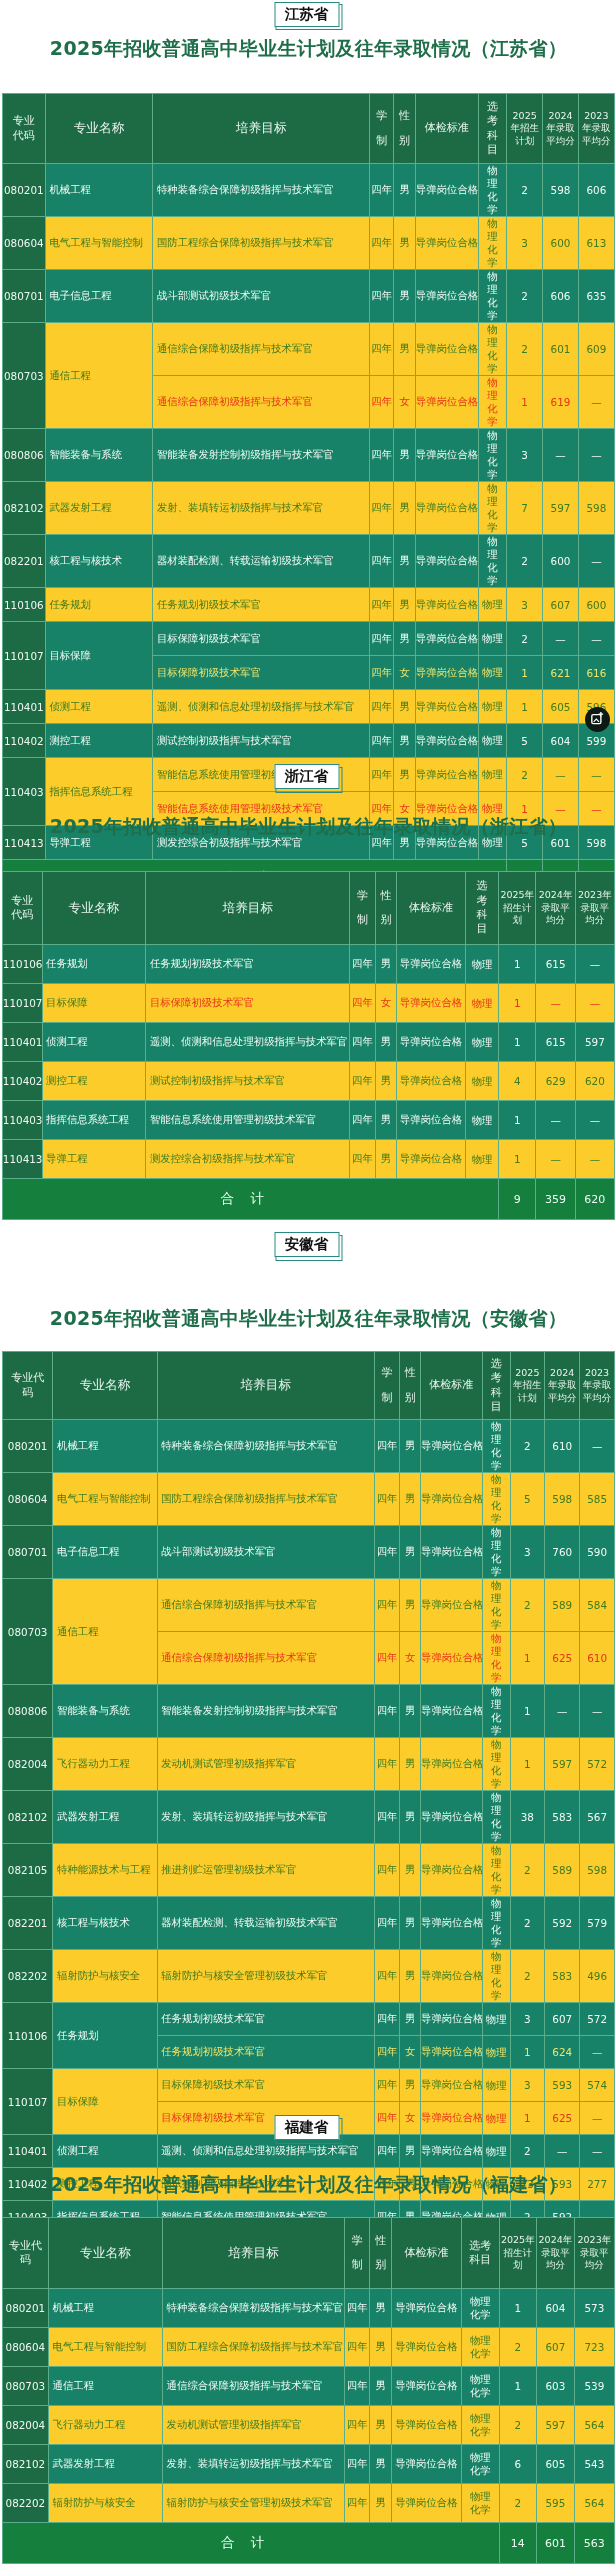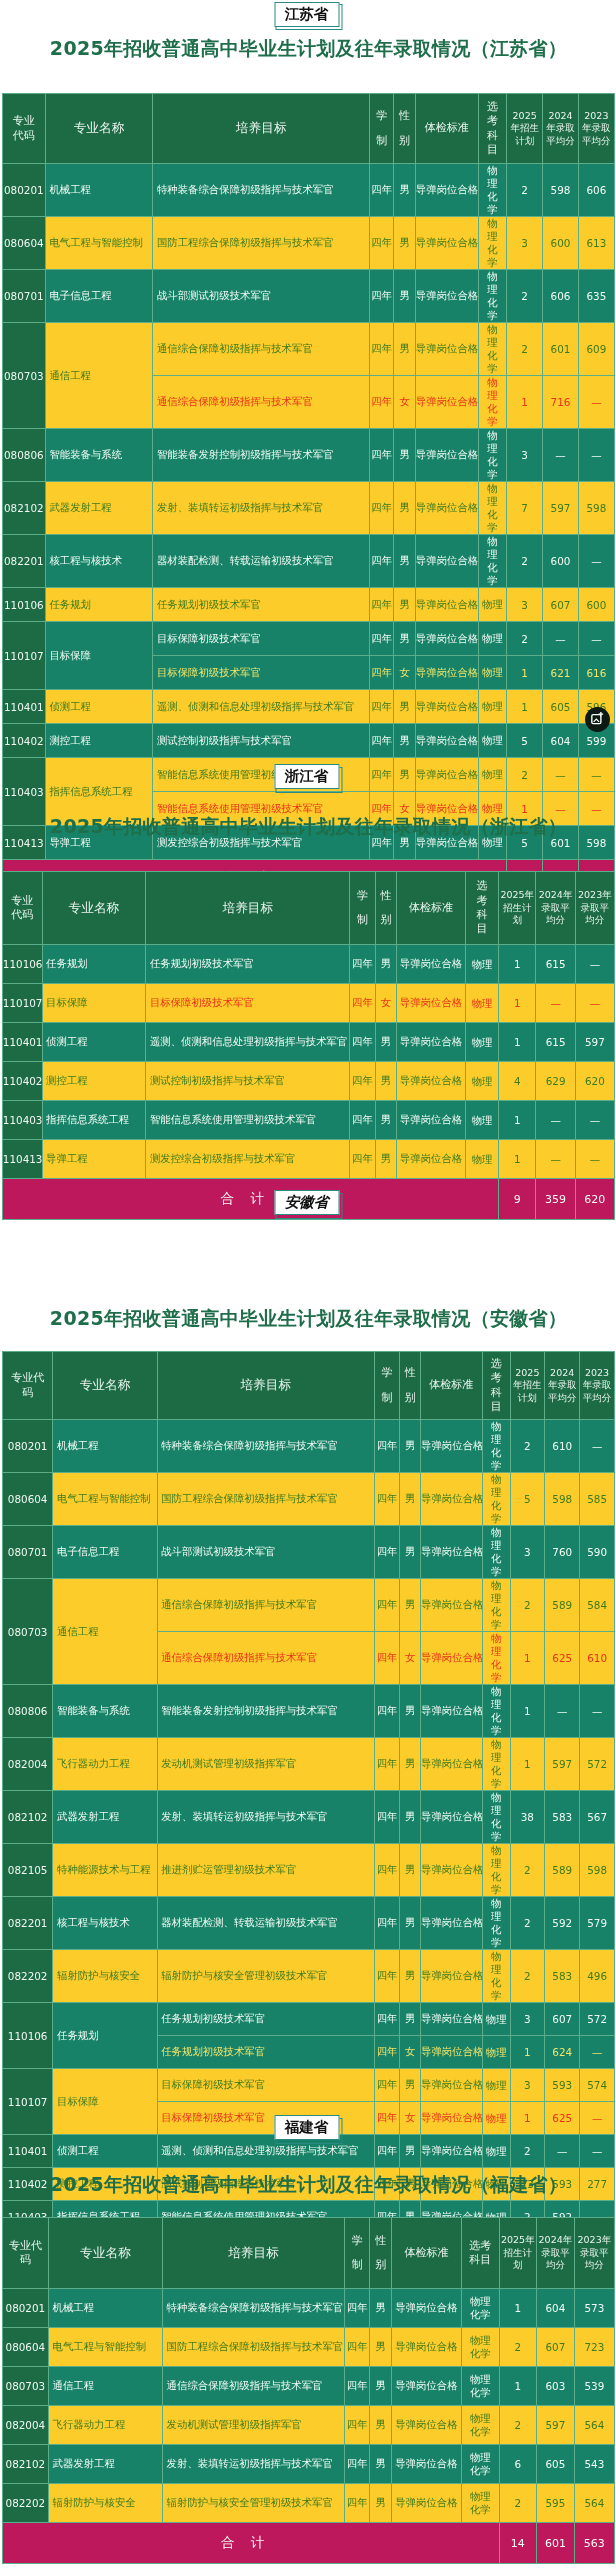--- a/index.html
+++ b/index.html
@@ -14,21 +14,21 @@
   table.t td, table.t th { border: 0.9px solid #5cae8a; text-align: center; vertical-align: middle; overflow: hidden; white-space: nowrap; font-weight: normal; }
   table.t th { background: #1d6b45; color: #eaf5ee; font-size: 11px; line-height: 1.3; }
   table.t th.big { font-size: 12.7px; }
   table.t td { font-size: 10.4px; }
   td.code { background: #1d6b45 !important; color: #f0f8f2 !important; font-size: 10.4px; }
   tr.g td { background: #178267; color: #f2fbf5; }
   tr.y td { background: #fccc2a; color: #3e7a1e; }
   tr.g td.alt { color: #f2e56a; }
   tr.y td.red, tr.g td.red { color: #e8321a; }
   td.l { text-align: left !important; padding-left: 3.6px; }
-  tr.total td { background: #be185d; color: #f2fbf5; font-size: 11px; }
+  tr.total td { background: #15803d; color: #f2fbf5; font-size: 11px; }
   tr.total td.lbl { font-size: 13.6px; letter-spacing: 16.3px; }
   .subj { line-height: 1.25; font-size: 10px; }
   .fab { position: absolute; left: 585px; top: 707px; width: 25.4px; height: 25.4px; border-radius: 50%; background: #0d1a14;
     display: flex; align-items: center; justify-content: center; color: #fff; font-size: 11.8px; z-index: 5; }
 </style>
 </head>
 <body style="height:2576px;">
 
 <div id="root">
     <div>
@@ -113,21 +113,21 @@
             <td class="">601</td>
             <td class="">609</td>
           </tr>
           <tr class="y" style="height:34px">
             <td class="l red">通信综合保障初级指挥与技术军官</td>
             <td class="red">四年</td>
             <td class="red">女</td>
             <td class="red">导弹岗位合格</td>
             <td class="subj red" style="white-space:normal;word-break:break-all;padding:0 7.3px;">物理化学</td>
             <td class="red">1</td>
-            <td class="red">716</td>
+            <td class="red">619</td>
             <td class="red">—</td>
           </tr>
           <tr class="g" style="height:34px">
             <td class="code">080806</td>
             <td class="l">智能装备与系统</td>
             <td class="l">智能装备发射控制初级指挥与技术军官</td>
             <td class="">四年</td>
             <td class="">男</td>
             <td class="">导弹岗位合格</td>
             <td class="subj " style="white-space:normal;word-break:break-all;padding:0 7.3px;">物理化学</td>
@@ -369,21 +369,21 @@
           <tr class="total" style="height:41px">
             <td class="lbl" colspan="7">合计</td>
             <td>9</td>
             <td>359</td>
             <td>620</td>
           </tr>
         </tbody>
       </table>
     </div>
     <div>
-      <div class="prov-box-wrap" style="top: 1190px; font-style: italic;">
+      <div class="prov-box-wrap" style="top: 1232px;">
         <div class="prov-box-shadow"></div>
         <div class="prov-box">安徽省</div>
       </div>
       <div class="title" style="top: 1306px;">2025年招收普通高中毕业生计划及往年录取情况（安徽省）</div>
       <table class="t" style="top: 1351px;">
         <colgroup>
           <col style="width:8.284%">
           <col style="width:17.012%">
           <col style="width:35.503%">
           <col style="width:4.142%">

